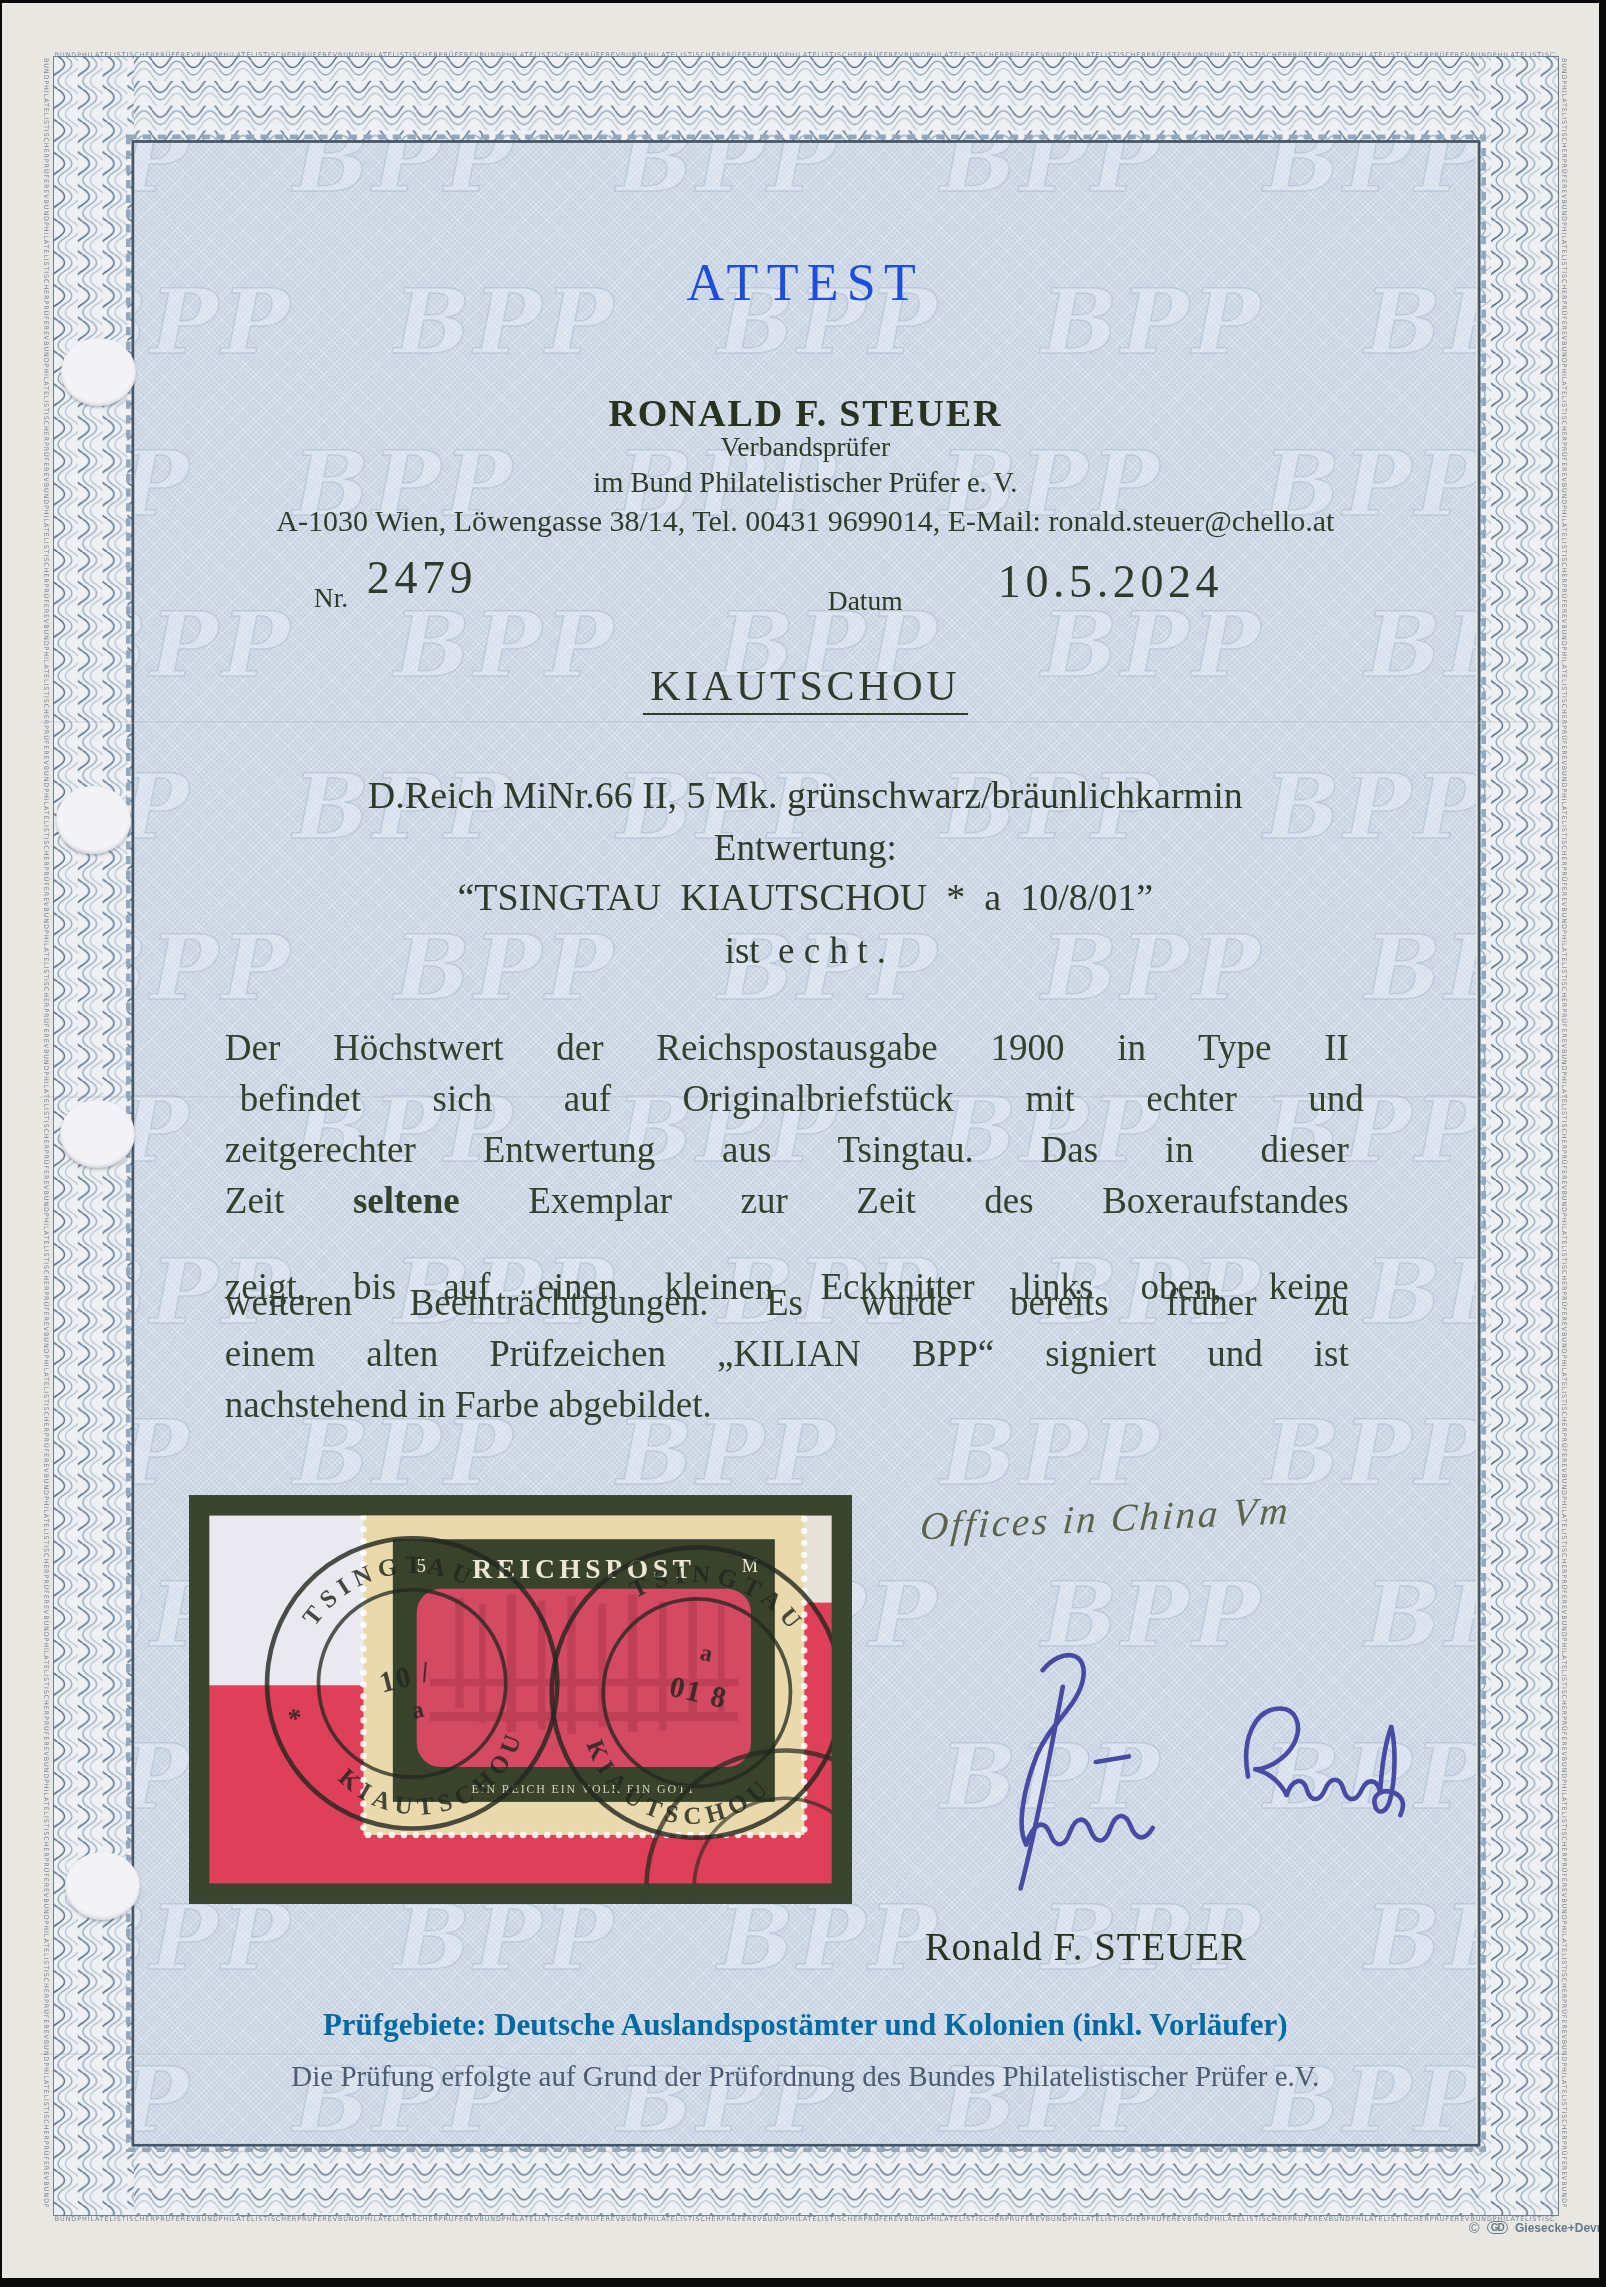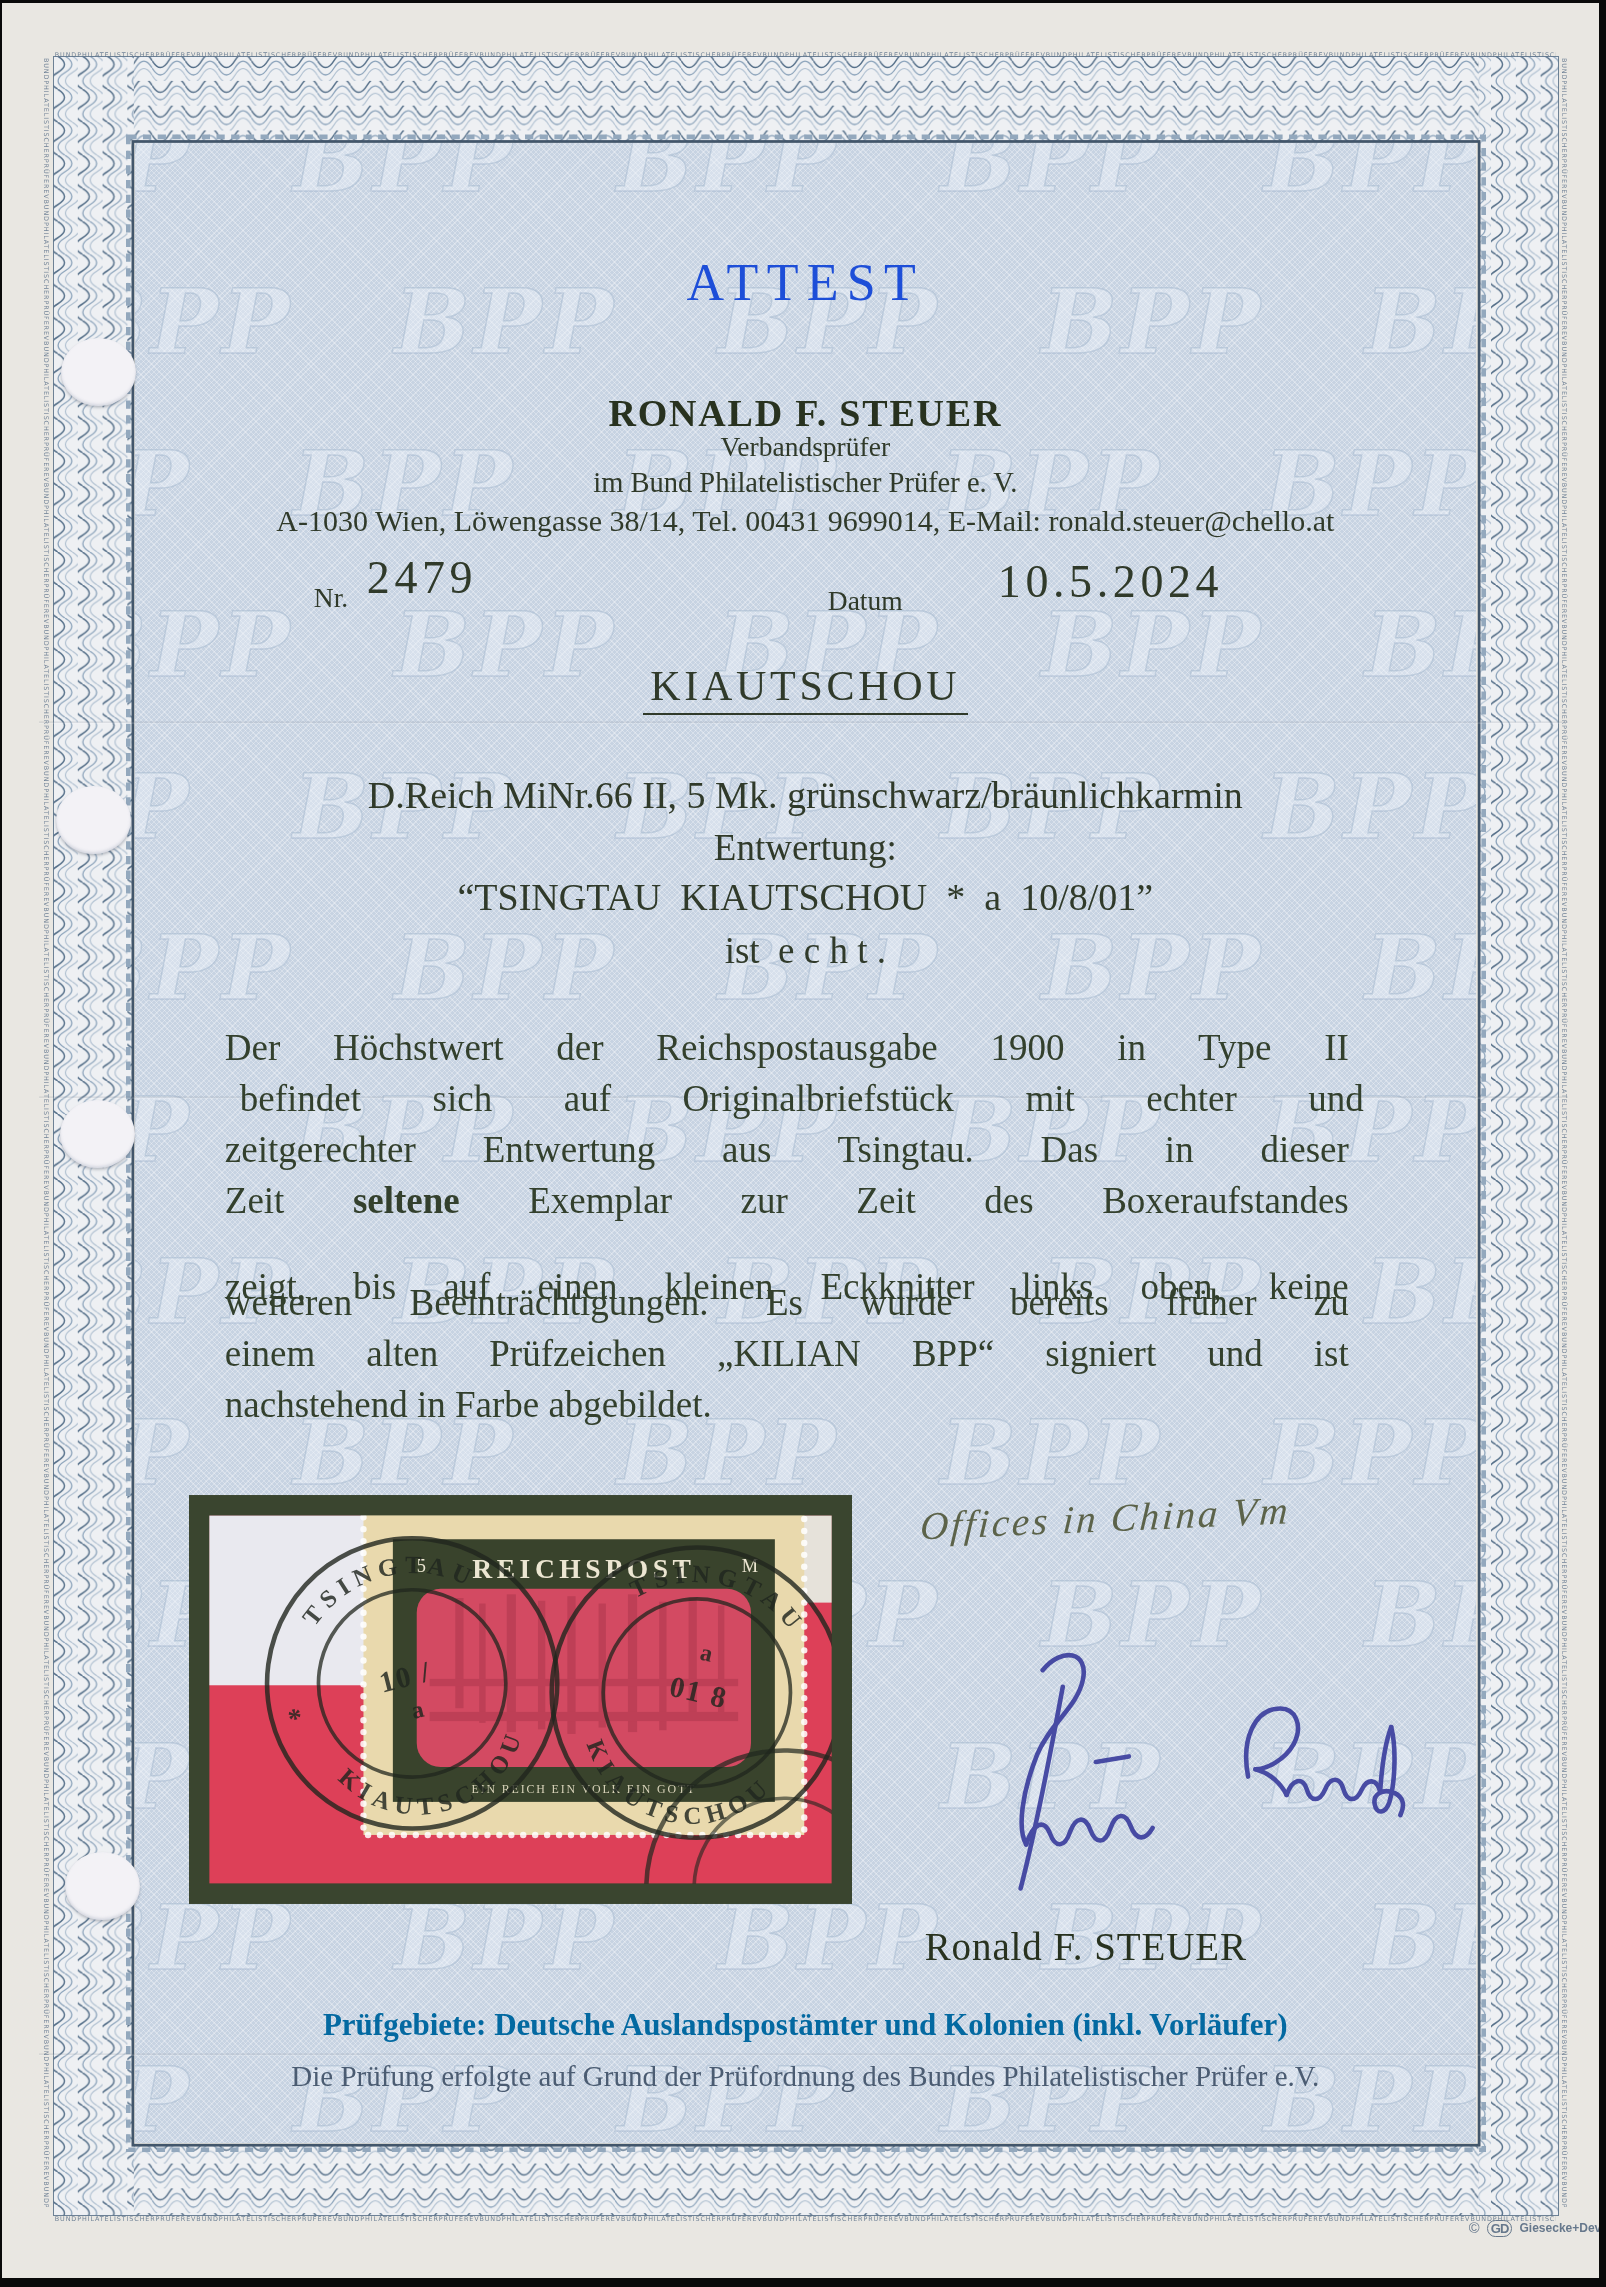--- a/index.html
+++ b/index.html
@@ -37,21 +37,21 @@
   .pname{font-size:39px;letter-spacing:0.9px;color:#28321f;}
   .foot1{font-size:31px;font-weight:700;color:#0369a1;}
   .foot2{font-size:29px;color:#4b5c72;}
   .crease{position:absolute;left:37px;width:1529px;height:3.7px;opacity:.45;
         background:linear-gradient(180deg,rgba(100,110,125,0),rgba(100,110,125,.5) 40%,rgba(255,255,255,.6) 70%,rgba(100,110,125,0));}
   .hole{position:absolute;width:75px;height:68px;border-radius:50%;background:#f3f2f6;
         box-shadow:0 1.8px 2.8px rgba(40,50,70,.28), inset 0 -1.8px 2.8px rgba(150,160,180,.3);}
   .credit{position:absolute;left:1467px;top:2217px;display:flex;align-items:center;gap:7.3px;
           color:#66788c;font-family:"Liberation Sans",sans-serif;}
   .credit .cc{font-size:14.7px;}
-  .credit .gd{font-size:13px;font-weight:700;border:1.8px solid #66788c;border-radius:8.3px;
+  .credit .gd{font-size:10px;font-weight:700;border:1.8px solid #66788c;border-radius:8.3px;
               padding:0 2.8px;letter-spacing:-0.9px;}
   .credit .gname{font-size:12px;font-weight:700;}
 </style>
 </head>
 <body>
 
 <div class="page">
 
   <svg style="position:absolute;left:51px;top:53px;" width="1506" height="2160" viewBox="0 0 1640 2352">
     <defs>

